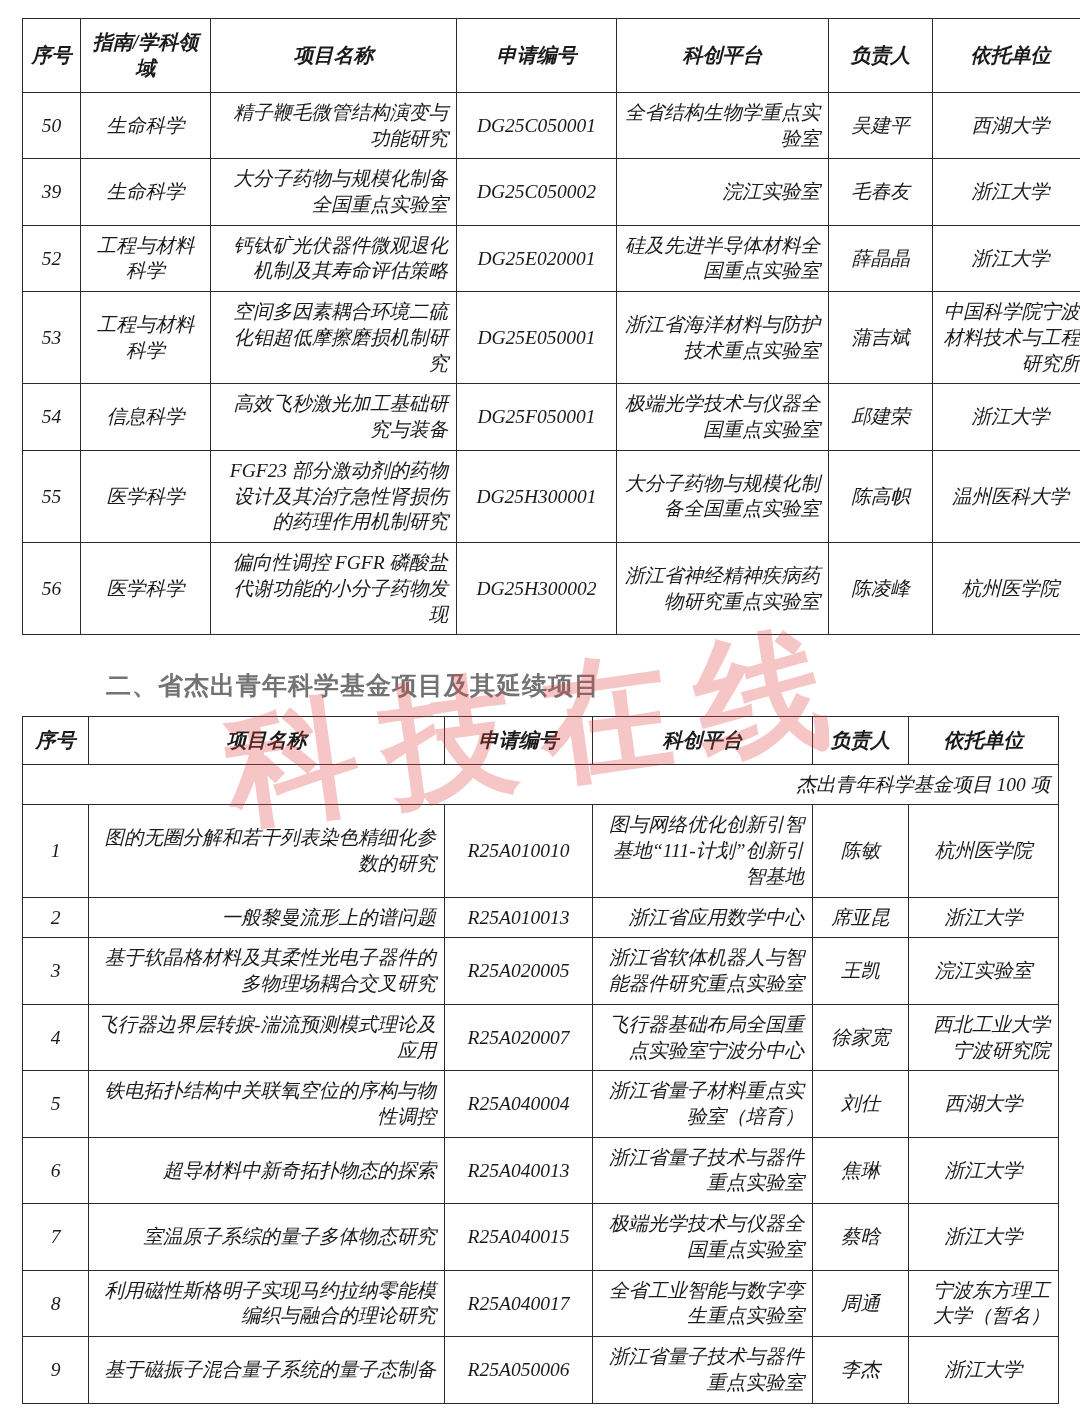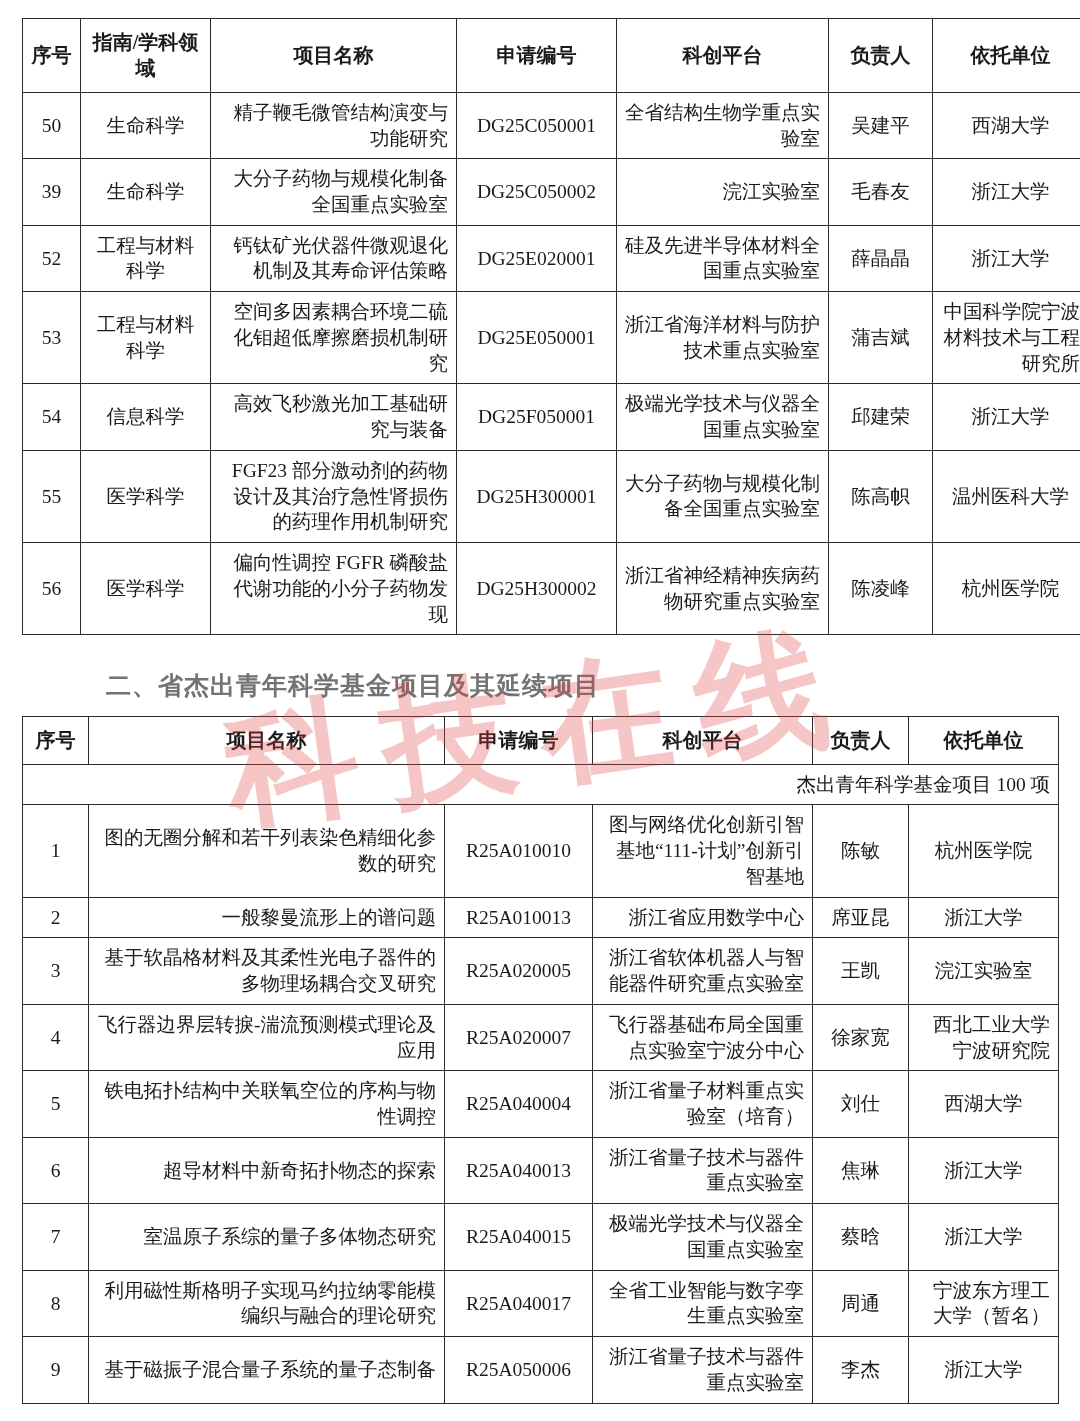--- a/index.html
+++ b/index.html
@@ -81,21 +81,21 @@
     transform: translateX(-50%) rotate(-8deg);
     font-size: 132px;
     font-weight: bold;
     color: rgba(226, 66, 66, 0.30);
     letter-spacing: 26px;
     white-space: nowrap;
     pointer-events: none;
     font-family: "Liberation Serif", "DejaVu Serif", serif;
     z-index: 5;
   }
-  .tbl-wrap { position: relative; z-index: 1; }
+  .tbl-wrap { position: relative; z-index: 1; font-style: italic; }
 </style>
 </head>
 <body>
 
 <div class="page">
 
   <div class="watermark">科技在线</div>
 
   <div class="tbl-wrap">
   <table class="doc-table">

